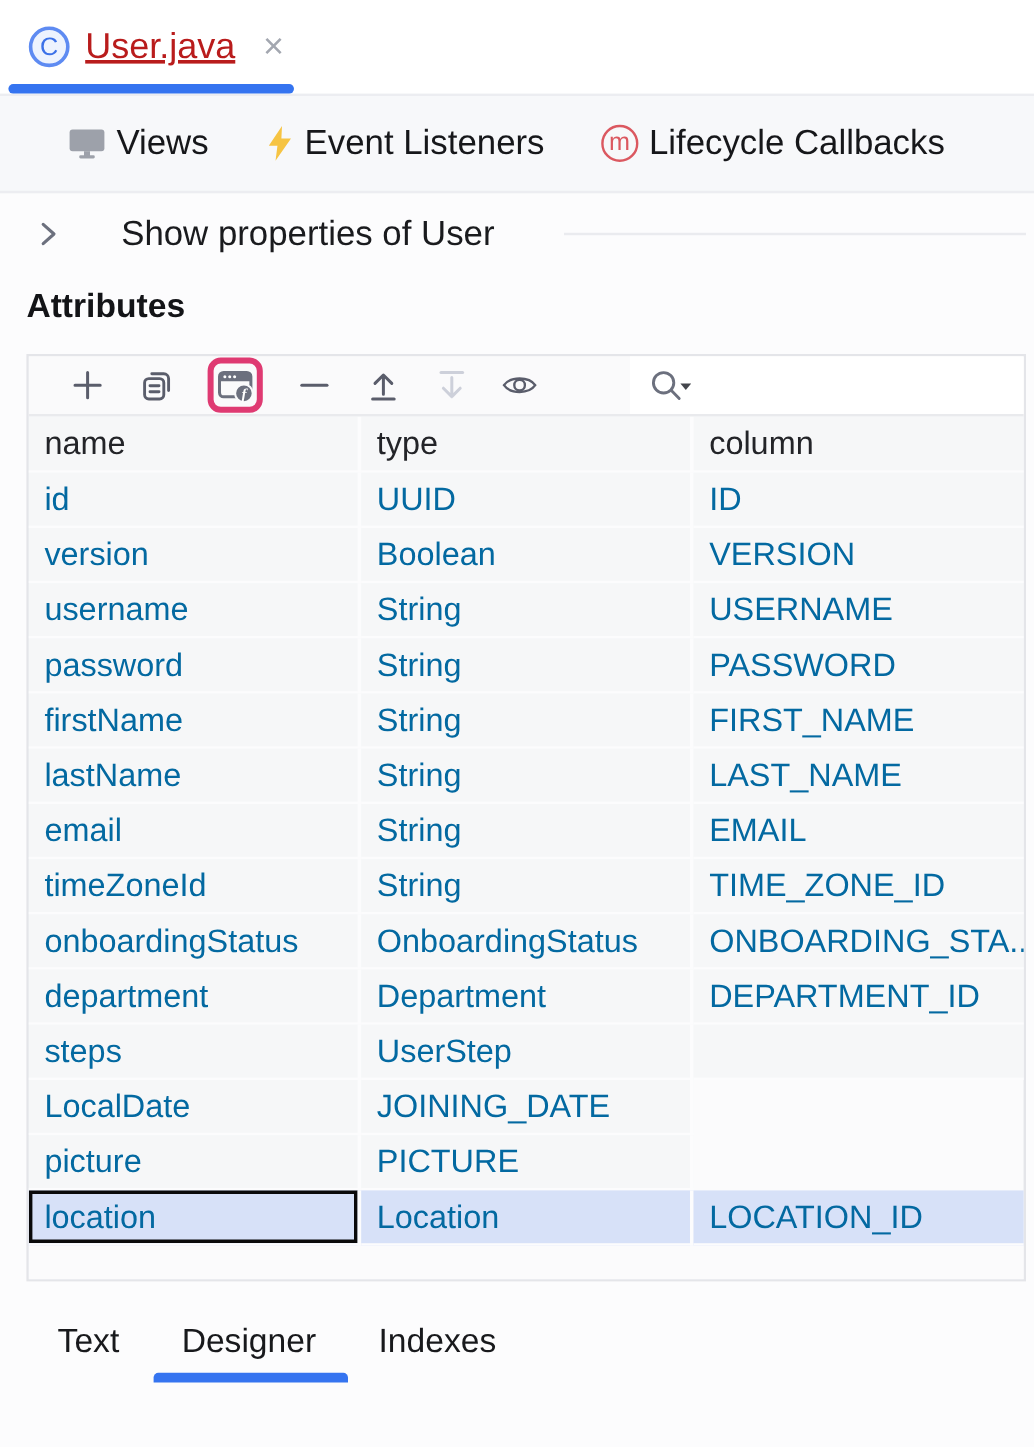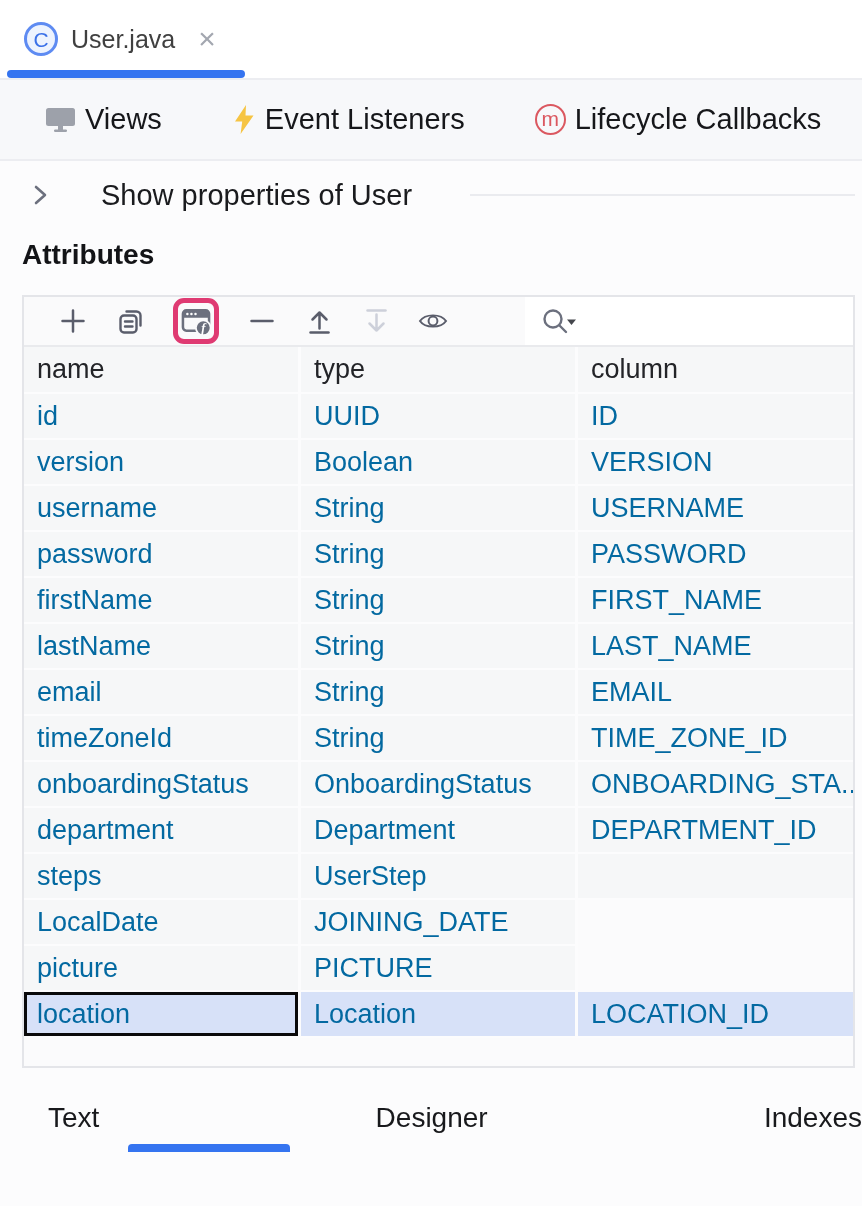--- a/index.html
+++ b/index.html
@@ -35,21 +35,21 @@
     border-radius: 50%;
     border: 3px solid #5E8BF2;
     background: #EDF3FE;
     color: #3B71E8;
     font-size: 21px;
     display: inline-flex;
     align-items: center;
     justify-content: center;
     line-height: 1;
   }
-  .tab-title { font-size: 25px; color: #404040; }
+  .tab-title { font-size: 30px; color: #b91c1c; text-decoration: underline; }
   .tab-close {
     font-size: 30px;
     color: #A3A7B0;
     margin-left: 10px;
     line-height: 1;
   }
   .tab-underline {
     position: absolute;
     left: 7px; bottom: 0;
     width: 238px; height: 8px;
@@ -57,22 +57,22 @@
     border-radius: 4px;
   }
 
   
   .views-strip {
     height: 81px;
     background: #F7F8FA;
     border-bottom: 2px solid #ECEDF1;
     display: flex;
     align-items: center;
-    padding-left: 45px;
-    gap: 70px;
+    padding-left: 57px;
+    gap: 47px;
   }
   .views-item { display: inline-flex; align-items: center; gap: 9px; font-size: 29px; color: #16171A; }
   .m-icon {
     width: 31px; height: 31px;
     border-radius: 50%;
     border: 2.5px solid #DB5860;
     color: #DB5860;
     font-size: 21px;
     display: inline-flex; align-items: center; justify-content: center;
     line-height: 1;
@@ -159,21 +159,20 @@
   
   .bottom-tabs {
     height: 84px;
     display: flex;
     align-items: center;
     padding-left: 48px;
     padding-top: 16px;
     gap: 52px;
     position: relative;
     background: #FCFCFD;
-    justify-content: space-between;
   }
   .bottom-tab { font-size: 28px; color: #18191C; }
   .bottom-underline {
     position: absolute;
     left: 128px; bottom: 0;
     width: 162px; height: 8px;
     background: #3574F0;
     border-radius: 4px 4px 0 0;
   }
   svg { display: block; }

